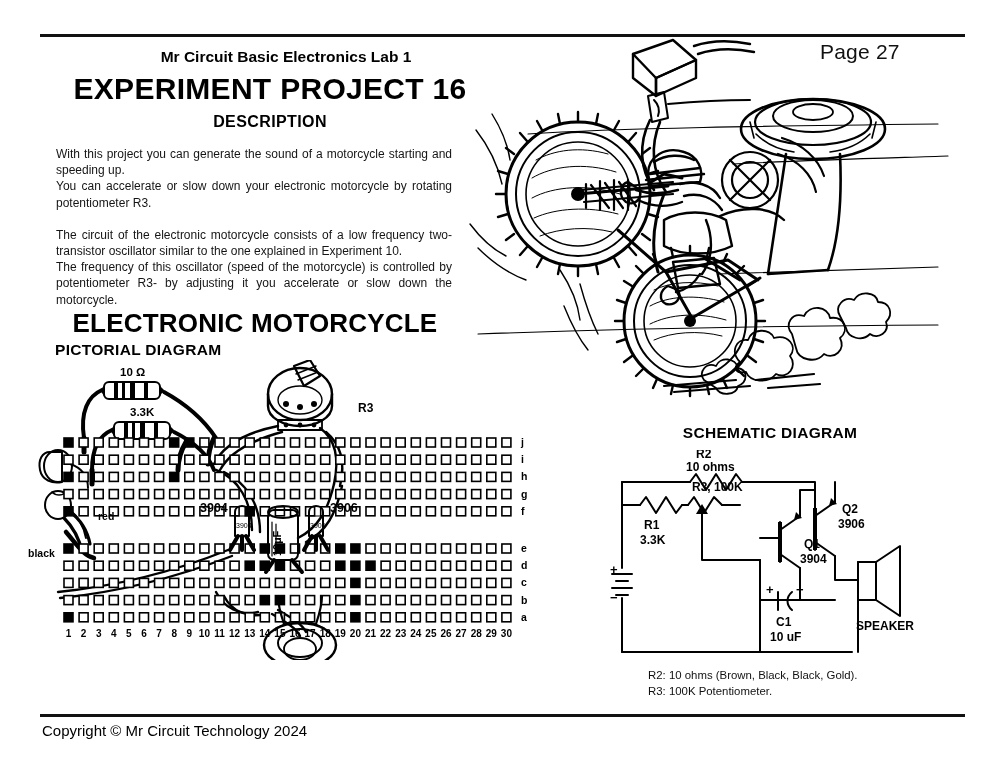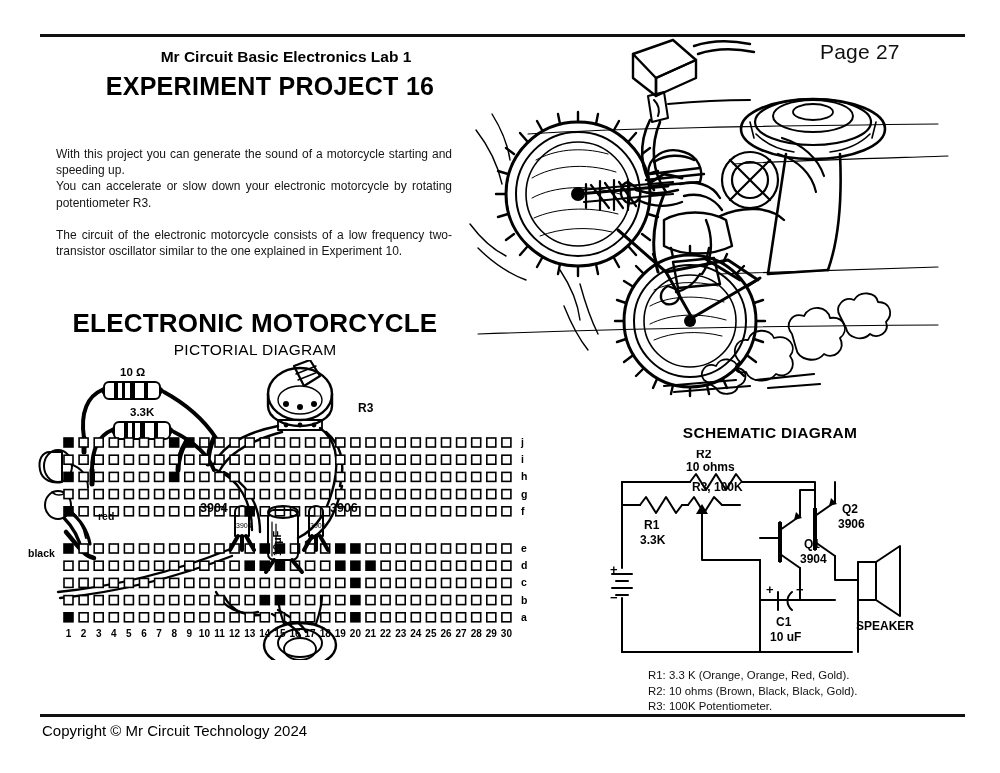--- a/index.html
+++ b/index.html
@@ -61,21 +61,21 @@
     text-align: center;
     font-size: 15.5px;
     font-weight: bold;
   }
   .exp-title {
     position: absolute;
     left: 55px;
     top: 72px;
     width: 430px;
     text-align: center;
-    font-size: 25px;
+    font-size: 30px;
     font-weight: bold;
     letter-spacing: .3px;
   }
   .desc-title {
     position: absolute;
     left: 60px;
     top: 113px;
     width: 420px;
     text-align: center;
     font-size: 16px;
@@ -104,23 +104,22 @@
     text-align: center;
     font-size: 26px;
     font-weight: bold;
     letter-spacing: .2px;
   }
   .pictorial-title {
     position: absolute;
     left: 55px;
     top: 341px;
     width: 400px;
-    text-align: center;
     font-size: 15.5px;
-    font-weight: normal;
+    font-weight: bold;
     letter-spacing: .3px;
   }
   .schematic-title {
     position: absolute;
     left: 600px;
     top: 424px;
     width: 340px;
     text-align: center;
     font-size: 15.5px;
     font-weight: bold;
@@ -159,25 +158,27 @@
 
 <div class="page">
 
   <div class="rule-top"></div>
   <div class="rule-bottom"></div>
 
   <div class="page-number">Page 27</div>
 
   <div class="lab-title">Mr Circuit Basic Electronics Lab 1</div>
   <div class="exp-title">EXPERIMENT PROJECT 16</div>
+  <div class="desc-title">DESCRIPTION</div>
 
   <div class="desc-block">
     <p>With this project you can generate the sound of a motorcycle starting and speeding up.</p>
     <p>You can accelerate or slow down your electronic motorcycle by rotating potentiometer R3.</p>
     <p class="gap">The circuit of the electronic motorcycle consists of a low frequency two-transistor oscillator similar to the one  explained in Experiment 10.</p>
+    <p>The frequency of this oscillator (speed of the motorcycle) is controlled by potentiometer R3- by adjusting it you accelerate or slow down the motorcycle.</p>
   </div>
 
   <div class="em-title">ELECTRONIC MOTORCYCLE</div>
   <div class="pictorial-title">PICTORIAL DIAGRAM</div>
   <div class="schematic-title">SCHEMATIC DIAGRAM</div>
 
   <div class="art" id="moto-art">
     <svg width="500" height="370" viewBox="0 0 500 370" aria-label="motorcycle wheelie line art">
 
       <g class="ink" stroke-width="1.1">
@@ -975,20 +976,19 @@
       <text x="160" y="191" class="lbl lbl-b" style="font-size:12px">10 uF</text>
       <text x="246" y="180" class="lbl lbl-b" style="font-size:12px">SPEAKER</text>
       <text x="0" y="124" class="lbl lbl-b" style="font-size:13px">+</text>
       <text x="0" y="152" class="lbl lbl-b" style="font-size:13px">−</text>
       <text x="156" y="144" class="lbl lbl-b" style="font-size:13px">+</text>
       <text x="186" y="144" class="lbl lbl-b" style="font-size:13px">−</text>
     </svg>
   </div>
 
   <div class="parts-list">
-    <div>R1: 3.3 K (Orange, Orange, Red, Gold).</div>
     <div>R2: 10 ohms (Brown, Black, Black, Gold).</div>
     <div>R3: 100K Potentiometer.</div>
   </div>
 
   <div class="copyright">Copyright © Mr Circuit Technology 2024</div>
 
 </div>
 
 </body></html>

